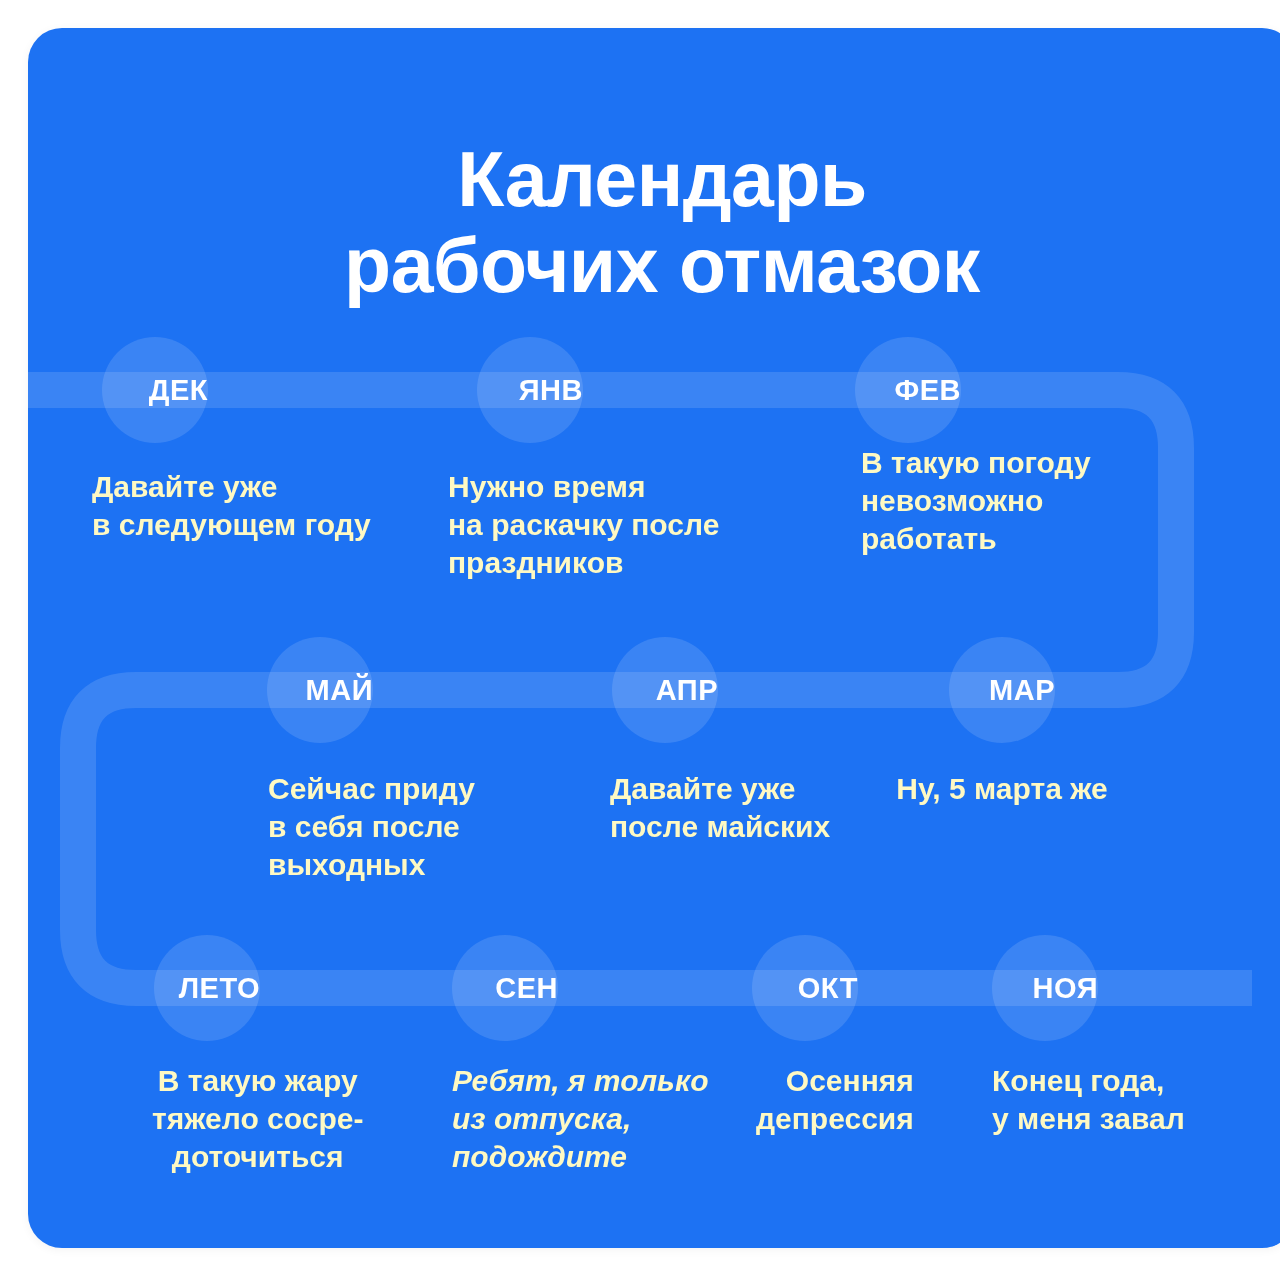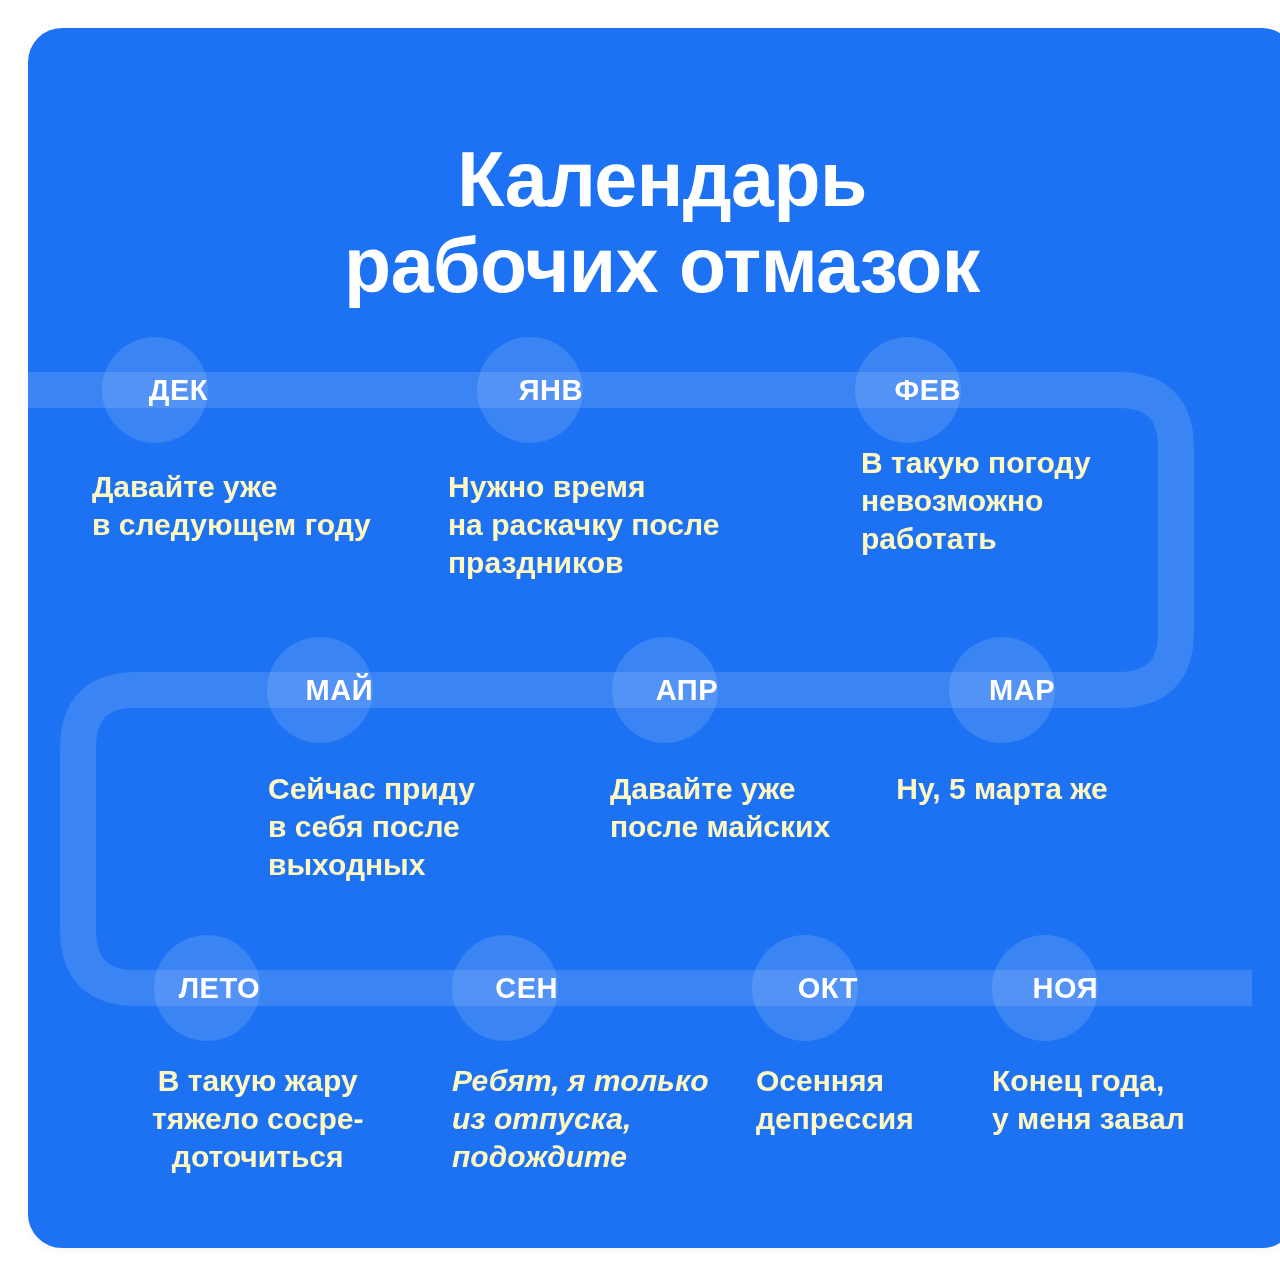--- a/index.html
+++ b/index.html
@@ -160,21 +160,21 @@
 доточиться</div>
         <div class="node" style="left: 477px; top: 960px;">
           <span class="node-label">СЕН</span>
         </div>
         <div class="excuse" style="left: 424px; top: 1034px; font-style: italic;">Ребят, я только
 из отпуска,
 подождите</div>
         <div class="node" style="left: 777px; top: 960px;">
           <span class="node-label">ОКТ</span>
         </div>
-        <div class="excuse" style="left: 728px; top: 1034px;">Осенняя
+        <div class="excuse" style="left: 728px; top: 1034px; text-align: right;">Осенняя
 депрессия</div>
         <div class="node" style="left: 1017px; top: 960px;">
           <span class="node-label">НОЯ</span>
         </div>
         <div class="excuse" style="left: 964px; top: 1034px;">Конец года,
 у меня завал</div>
       </div>
 
   </div>
 </div>

